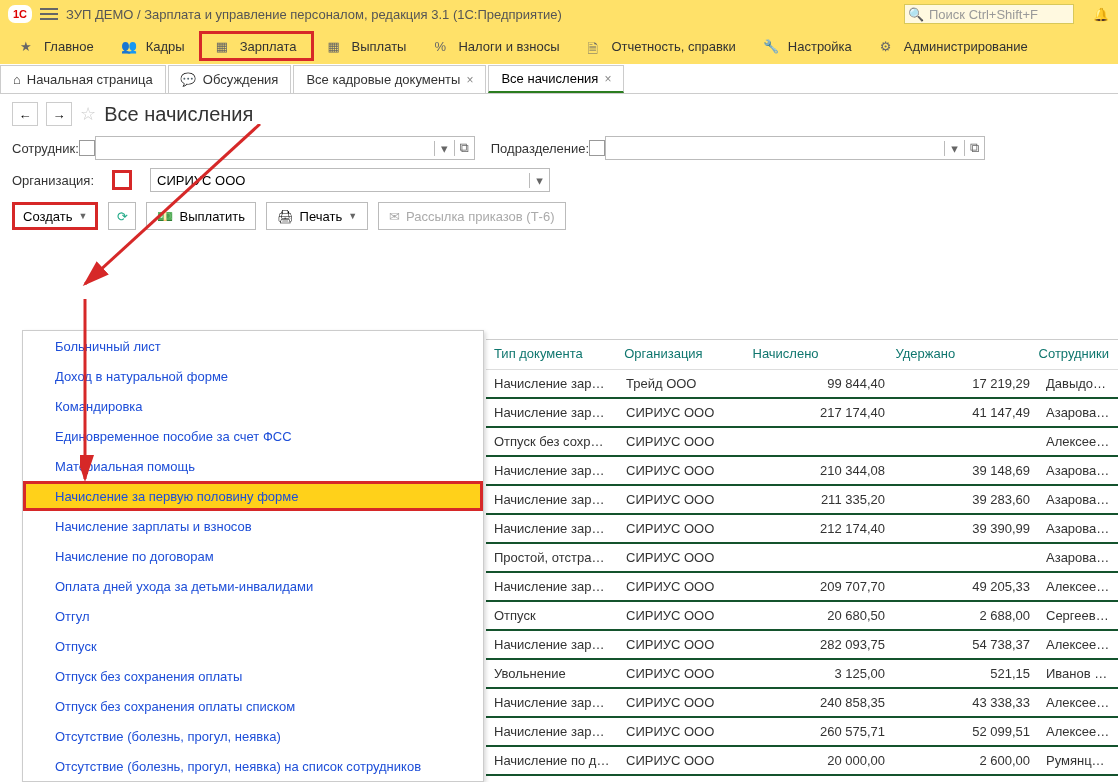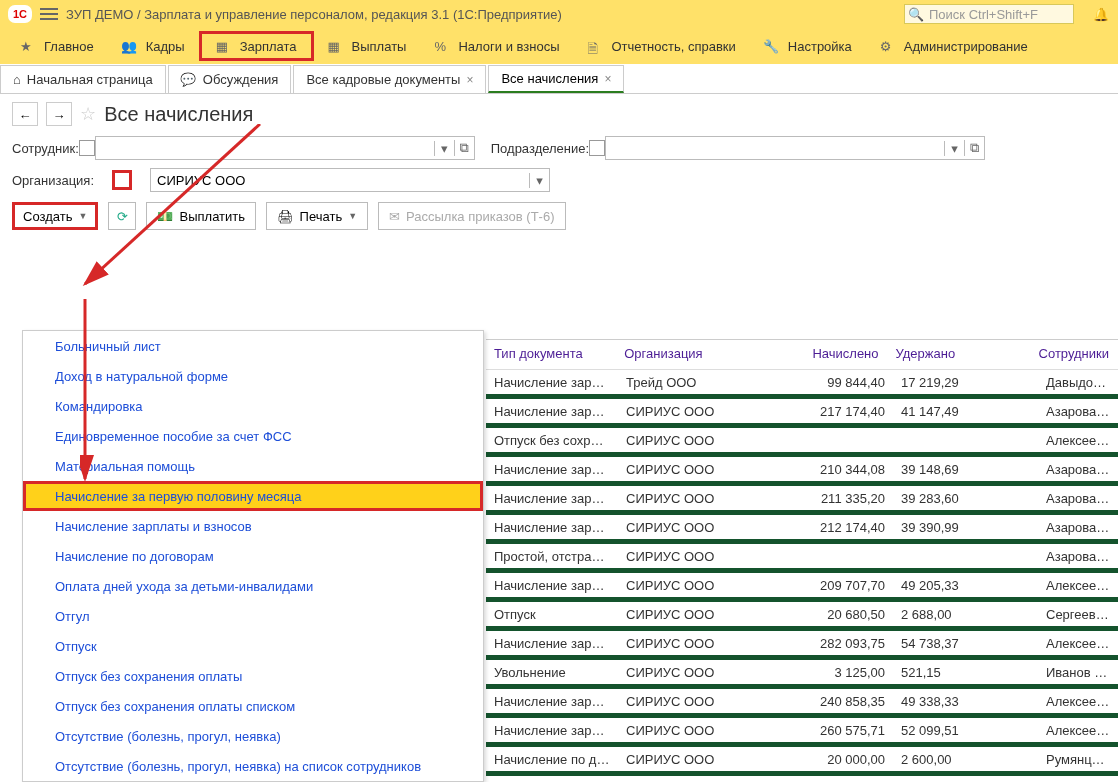--- a/index.html
+++ b/index.html
@@ -35,25 +35,25 @@
 .btn{height:28px;border:1px solid #bbb;background:#fff;padding:0 10px;display:flex;align-items:center;gap:6px;cursor:pointer}
 .btn-create{border:3px solid #d62828;padding:8px 8px}
 .btn .caret{font-size:9px;color:#666}
 .btn-icon{width:28px;justify-content:center}
 .btn.disabled{color:#aaa}
 .dropdown{position:absolute;left:22px;top:236px;width:462px;background:#fff;border:1px solid #ccc;box-shadow:2px 2px 4px rgba(0,0,0,0.15);z-index:10}
 .dd-item{height:30px;display:flex;align-items:center;padding:0 32px;color:#1d4ed8;cursor:pointer}
 .dd-item.selected{background:#ffd11a;border:3px solid #d62828;padding:0 29px}
 .grid{position:absolute;left:486px;top:245px;right:0;border-top:1px solid #ccc}
 .grid-header{display:flex;background:#fff;border-bottom:1px solid #ddd;height:30px}
-.gh{padding:6px 8px;color:#4c1d95;border-right:1px solid transparent}
-.gh1{width:132px}.gh2{width:130px}.gh3{width:145px;text-align:right}.gh4{width:145px}.gh5{flex:1}
-.grid-row{display:flex;height:29px;align-items:center;border-bottom:5px solid #14532d}
+.gh{padding:6px 8px;color:#0f766e;border-right:1px solid transparent}
+.gh1{width:132px}.gh2{width:130px}.gh3{width:145px;text-align:left}.gh4{width:145px}.gh5{flex:1}
+.grid-row{display:flex;height:29px;align-items:center;border-bottom:2px solid #14532d}
 .gc{padding:0 8px;color:#333;white-space:nowrap;overflow:hidden;text-overflow:ellipsis}
-.gc1{width:132px}.gc2{width:130px}.gc3{width:145px;text-align:right}.gc4{width:145px;text-align:left}.gc5{flex:1}
+.gc1{width:132px}.gc2{width:130px}.gc3{width:145px;text-align:right}.gc4{width:145px;text-align:right}.gc5{flex:1}
 .arrow{position:absolute;pointer-events:none;z-index:20}
 </style>
 </head>
 <body>
 
 <div class="titlebar">
   <div class="logo-1c">1C</div>
   <div class="hamburger">
       <span></span>
       <span></span>
@@ -178,21 +178,21 @@
       <span>Рассылка приказов (Т-6)</span>
     </div>
   </div>
 
   <div class="dropdown" id="dropdown">
       <div class="dd-item">Больничный лист</div>
       <div class="dd-item">Доход в натуральной форме</div>
       <div class="dd-item">Командировка</div>
       <div class="dd-item">Единовременное пособие за счет ФСС</div>
       <div class="dd-item">Материальная помощь</div>
-      <div class="dd-item selected">Начисление за первую половину месяца</div>
+      <div class="dd-item selected">Начисление за первую половину форме</div>
       <div class="dd-item">Начисление зарплаты и взносов</div>
       <div class="dd-item">Начисление по договорам</div>
       <div class="dd-item">Оплата дней ухода за детьми-инвалидами</div>
       <div class="dd-item">Отгул</div>
       <div class="dd-item">Отпуск</div>
       <div class="dd-item">Отпуск без сохранения оплаты</div>
       <div class="dd-item">Отпуск без сохранения оплаты списком</div>
       <div class="dd-item">Отсутствие (болезнь, прогул, неявка)</div>
       <div class="dd-item">Отсутствие (болезнь, прогул, неявка) на список сотрудников</div>
     </div>
@@ -280,21 +280,21 @@
           <div class="gc gc1">Увольнение</div>
           <div class="gc gc2">СИРИУС ООО</div>
           <div class="gc gc3">3 125,00</div>
           <div class="gc gc4">521,15</div>
           <div class="gc gc5">Иванов Ива</div>
         </div>
         <div class="grid-row">
           <div class="gc gc1">Начисление зарп…</div>
           <div class="gc gc2">СИРИУС ООО</div>
           <div class="gc gc3">240 858,35</div>
-          <div class="gc gc4">49 338,33</div>
+          <div class="gc gc4">43 338,33</div>
           <div class="gc gc5">Алексеева</div>
         </div>
         <div class="grid-row">
           <div class="gc gc1">Начисление зарп…</div>
           <div class="gc gc2">СИРИУС ООО</div>
           <div class="gc gc3">260 575,71</div>
           <div class="gc gc4">52 099,51</div>
           <div class="gc gc5">Алексеева</div>
         </div>
         <div class="grid-row">

